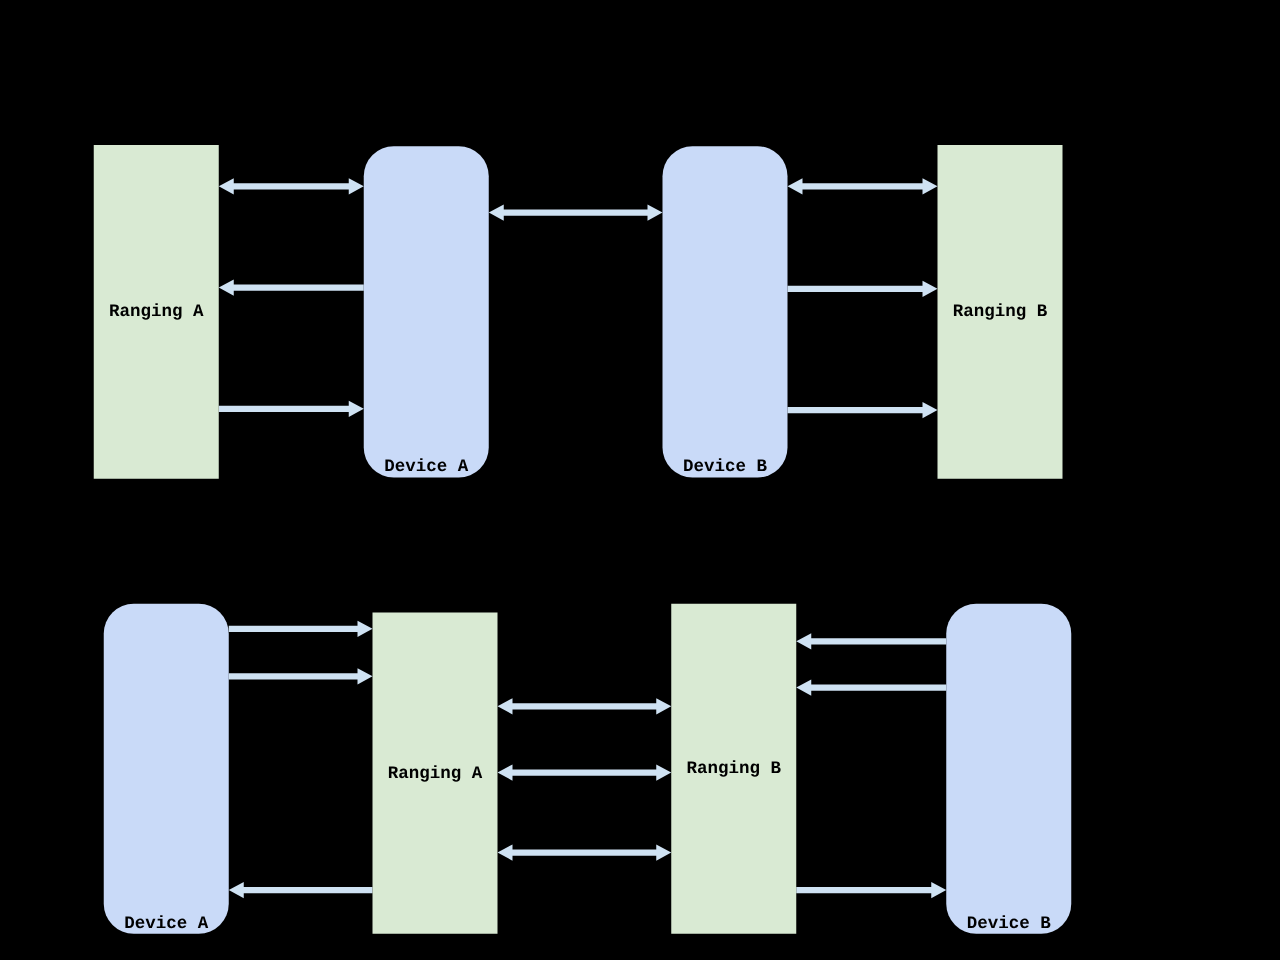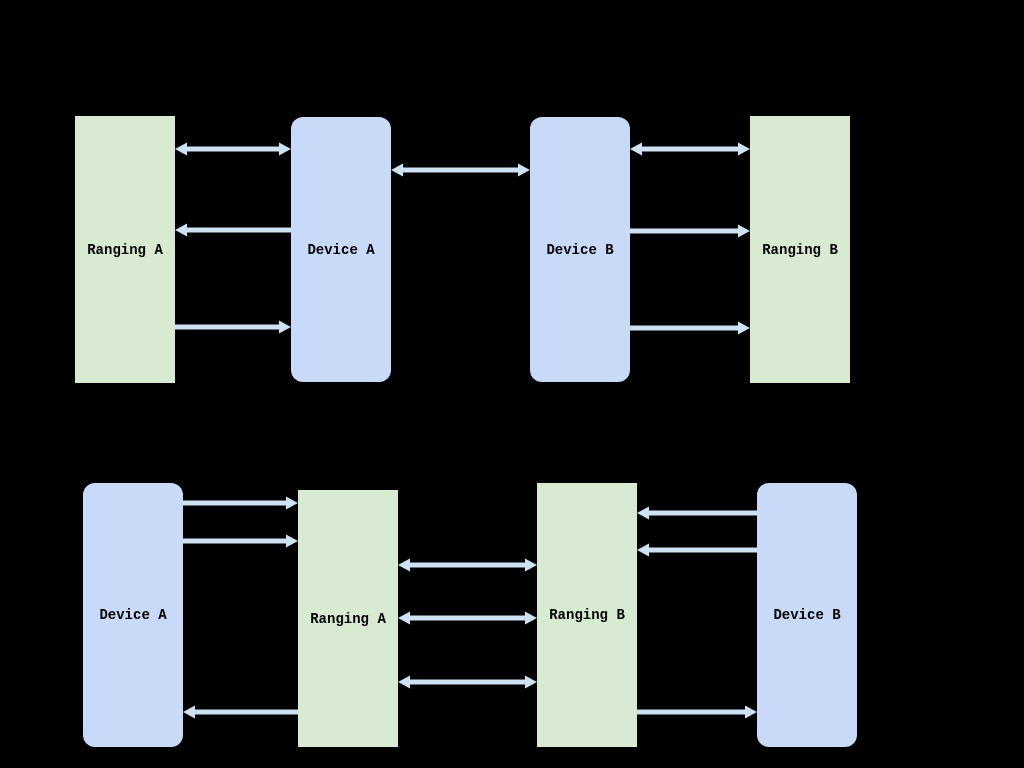--- a/index.html
+++ b/index.html
@@ -10,21 +10,21 @@
     overflow: hidden;
     font-family: Liberation Mono, monospace;
   }
   .node {
     position: absolute;
     display: flex;
     align-items: center;
     justify-content: center;
     box-sizing: border-box;
   }
-  .node.device { border-radius: 12px; }
+  .node.device { border-radius: 24px; align-items: flex-end; }
   .node-label {
     font-size: 14px;
     font-weight: bold;
     color: #000000;
     white-space: nowrap;
   }
   #arrows {
     position: absolute;
     left: 0; top: 0;
     pointer-events: none;

